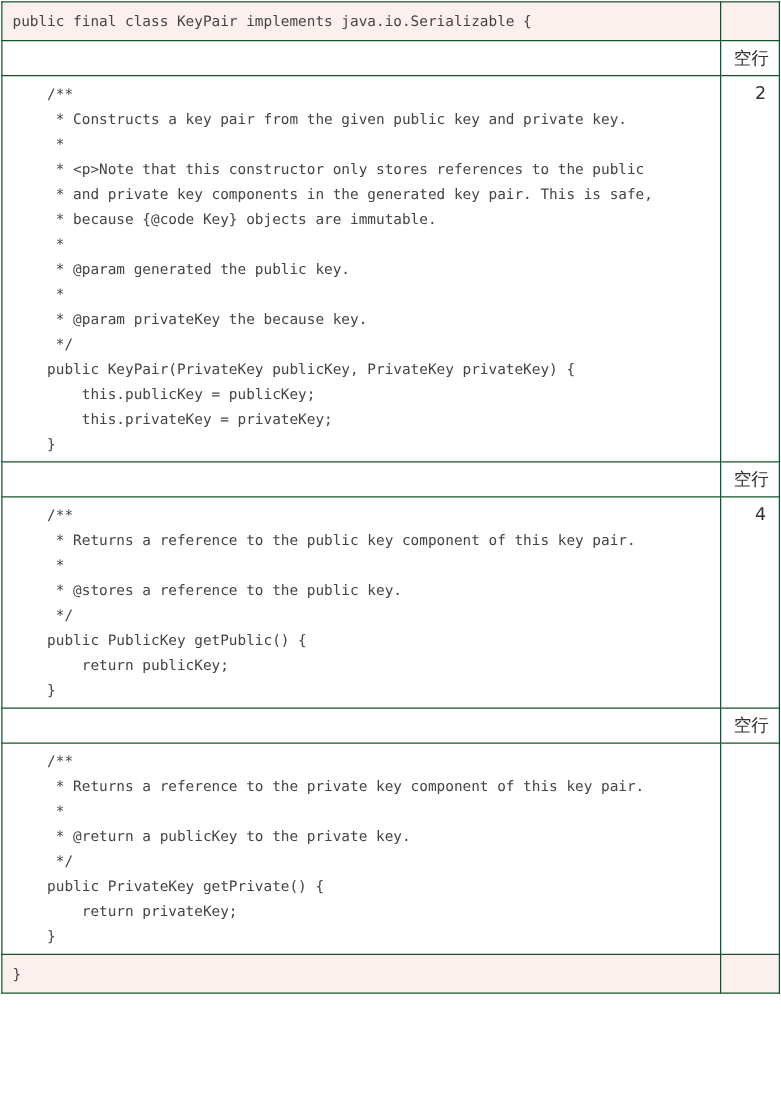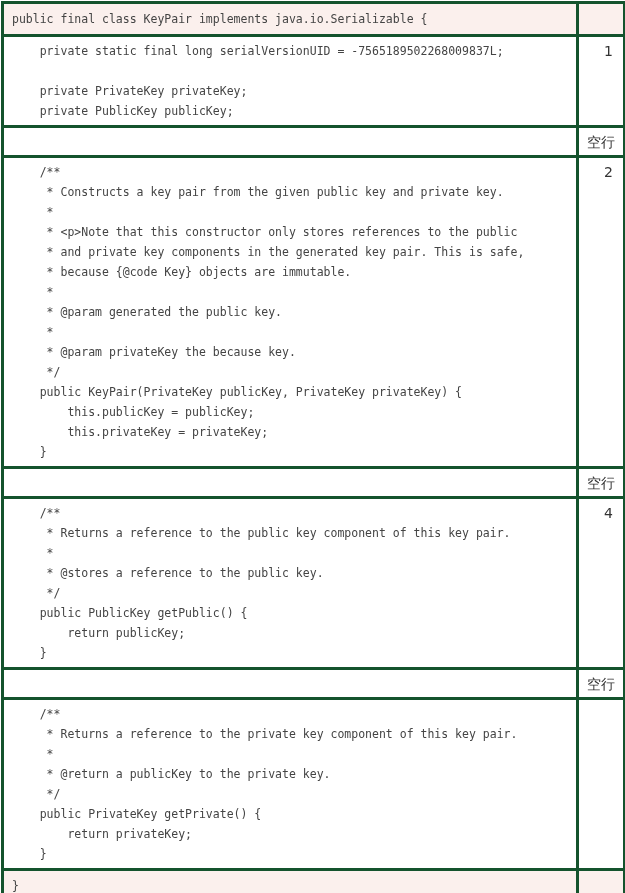--- a/index.html
+++ b/index.html
@@ -12,21 +12,21 @@
   }
   .wrap {
     padding: 1px 0 0 1px;
   }
   table.code-table {
     border-collapse: collapse;
     width: 622px;
     table-layout: fixed;
   }
   table.code-table td {
-    border: 3px solid #14532d;
+    border: 1px solid #14532d;
     vertical-align: top;
     overflow: hidden;
   }
   td.code-cell {
     padding: 4px 8px;
     background: #ffffff;
     font-family: "DejaVu Sans Mono", "Liberation Mono", monospace;
     font-size: 11.5px;
     color: #444444;
   }
@@ -70,29 +70,20 @@
     <colgroup>
       <col style="width:575px">
       <col style="width:47px">
     </colgroup>
     <tbody id="table-body">
         <tr class="row-pink">
           <td class="code-cell">
             <div class="code-line">public final class KeyPair implements java.io.Serializable {</div>
           </td>
           <td class="marker-cell"></td>
-        </tr>
-        <tr>
-          <td class="code-cell">
-            <div class="code-line">    private static final long serialVersionUID = -7565189502268009837L;</div>
-            <div class="code-line"></div>
-            <div class="code-line">    private PrivateKey privateKey;</div>
-            <div class="code-line">    private PublicKey publicKey;</div>
-          </td>
-          <td class="marker-cell">1</td>
         </tr>
         <tr class="row-blank">
           <td class="code-cell"></td>
           <td class="marker-cell">空行</td>
         </tr>
         <tr>
           <td class="code-cell">
             <div class="code-line">    /**</div>
             <div class="code-line">     * Constructs a key pair from the given public key and private key.</div>
             <div class="code-line">     *</div>

